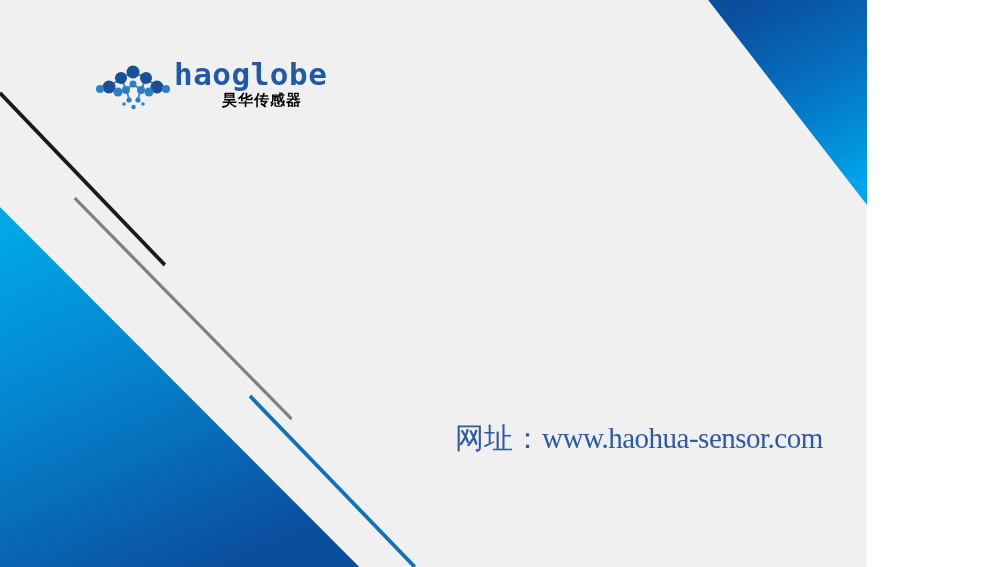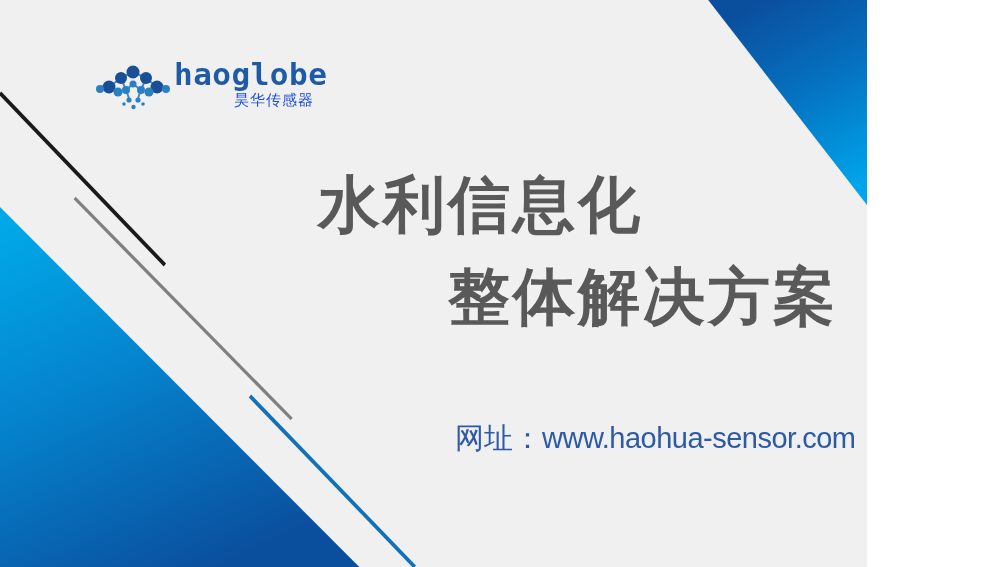--- a/index.html
+++ b/index.html
@@ -54,27 +54,27 @@
     font-family: "DejaVu Sans Mono", "Liberation Mono", monospace;
     font-size: 31px;
     font-weight: 700;
     letter-spacing: 0.5px;
     color: #1f5aa8;
     line-height: 34px;
     white-space: nowrap;
   }
   .logo-subtext {
     position: absolute;
-    right: 0px;
+    right: 12px;
     top: 34px;
     font-family: "DejaVu Sans", sans-serif;
     font-size: 15px;
-    font-weight: 400;
+    font-weight: 700;
     letter-spacing: 1px;
-    color: #1d4ed8;
+    color: #000000;
     line-height: 18px;
     white-space: nowrap;
   }
 
   
   .title-group {
     position: absolute;
     left: 0;
     top: 158px;
     width: 999px;
@@ -102,21 +102,21 @@
     font-size: 29px;
     line-height: 40px;
     color: #2c5aa6;
     white-space: nowrap;
     letter-spacing: 0px;
   }
   .website-label {
     font-family: "DejaVu Sans", sans-serif;
   }
   .website-url {
-    font-family: Liberation Sans, sans-serif;
+    font-family: Liberation Serif, serif;
     letter-spacing: -0.5px;
   }
 </style>
 </head>
 <body>
 
 <div id="slide">
 
   <svg class="bg-layer" viewBox="0 0 999 567" preserveAspectRatio="none">
     <defs>
@@ -186,22 +186,18 @@
         <circle cx="47" cy="43" r="1.8"></circle>
       </g>
     </svg>
 
     <div class="logo-words">
       <div class="logo-wordmark">haoglobe</div>
       <div class="logo-subtext">昊华传感器</div>
     </div>
   </div>
 
-  <div class="title-group">
-    <div class="title-line title-line-1">水利信息化</div>
-    <div class="title-line title-line-2">整体解决方案</div>
-  </div>
 
   <div class="website-line">
     <span class="website-label">网址：</span><span class="website-url">www.haohua-sensor.com</span>
   </div>
 
 </div>
 
 </body></html>

